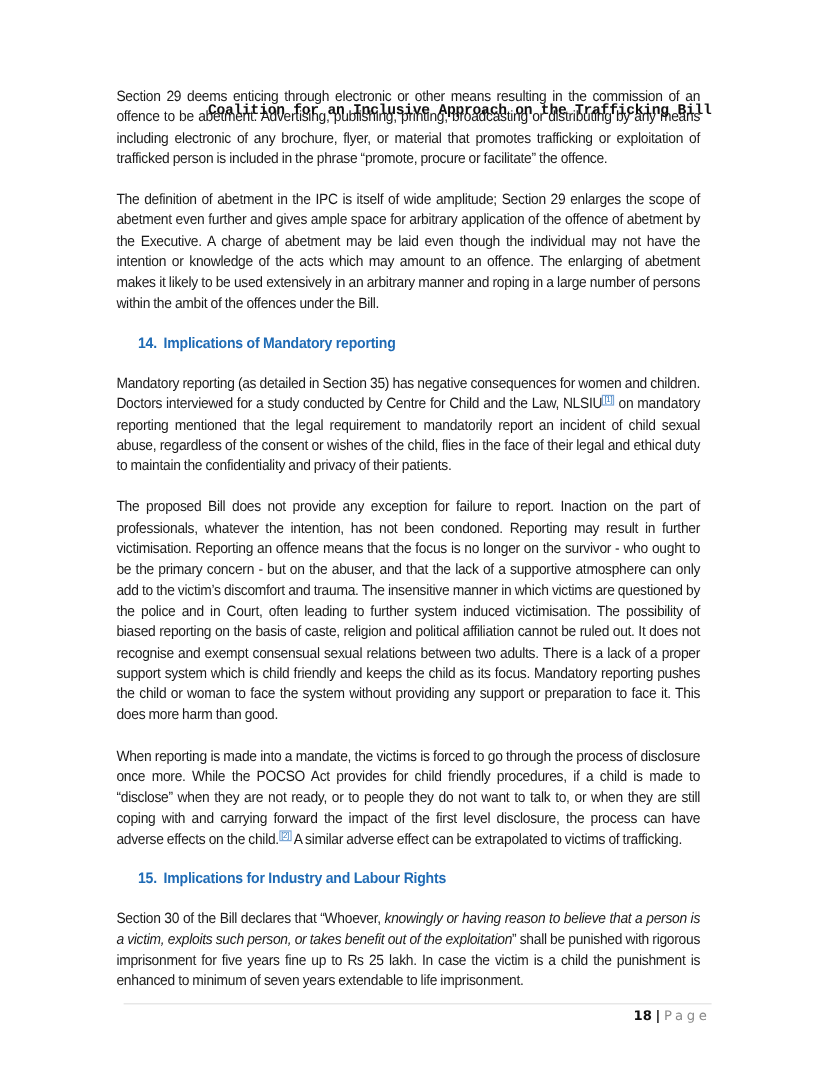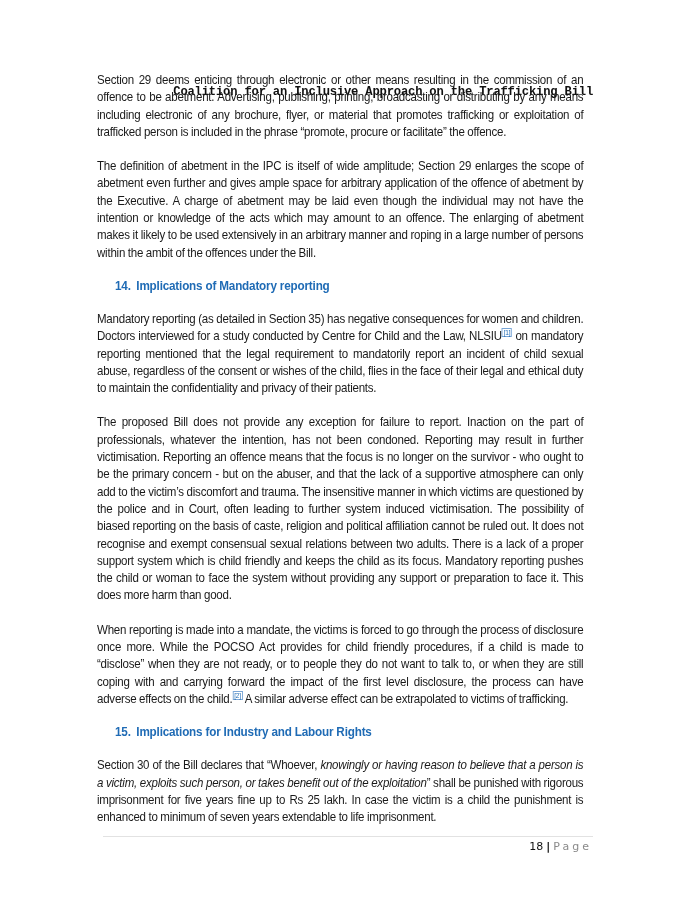--- a/index.html
+++ b/index.html
@@ -76,21 +76,21 @@
     background: #e2e2e2;
   }
   .footer {
     position: absolute;
     right: 108px;
     top: 840px;
     font-family: "DejaVu Sans", sans-serif;
     font-size: 11px;
     color: #111;
   }
-  .footer .pnum { font-weight: normal; margin-top: 16px; }
+  .footer .pnum { font-weight: bold; margin-top: 16px; }
   .footer .sep { font-weight: bold; margin: 0 3px; }
   .footer .pword { color: #8a8a8a; letter-spacing: 3px; }
 </style>
 </head>
 <body>
 
 <div class="header">Coalition for an Inclusive Approach on the Trafficking Bill</div>
 
 <div class="content">
   <p class="para">Section 29 deems enticing through electronic or other means resulting in the commission of an offence to be abetment. Advertising, publishing, printing, broadcasting or distributing by any means including electronic of any brochure, flyer, or material that promotes trafficking or exploitation of trafficked person is included in the phrase “promote, procure or facilitate” the offence.</p>

